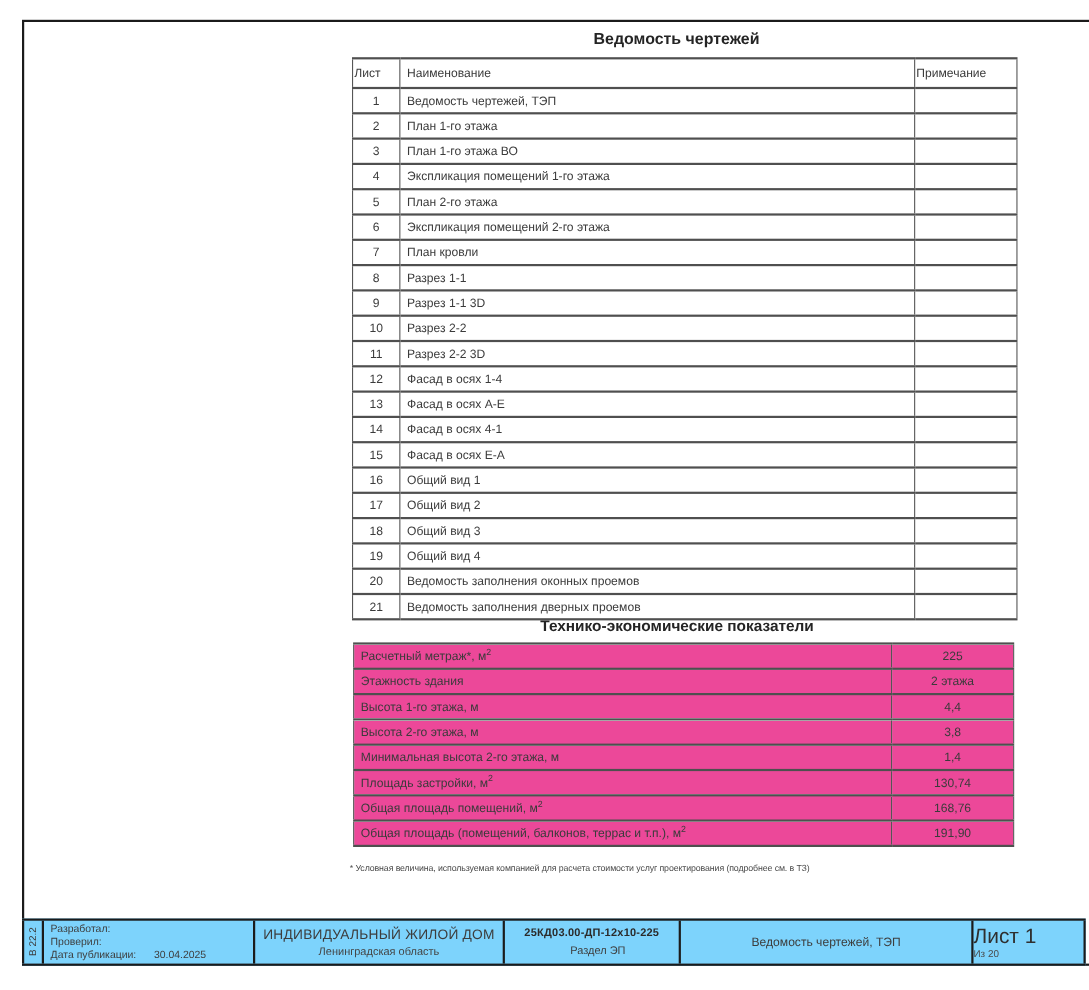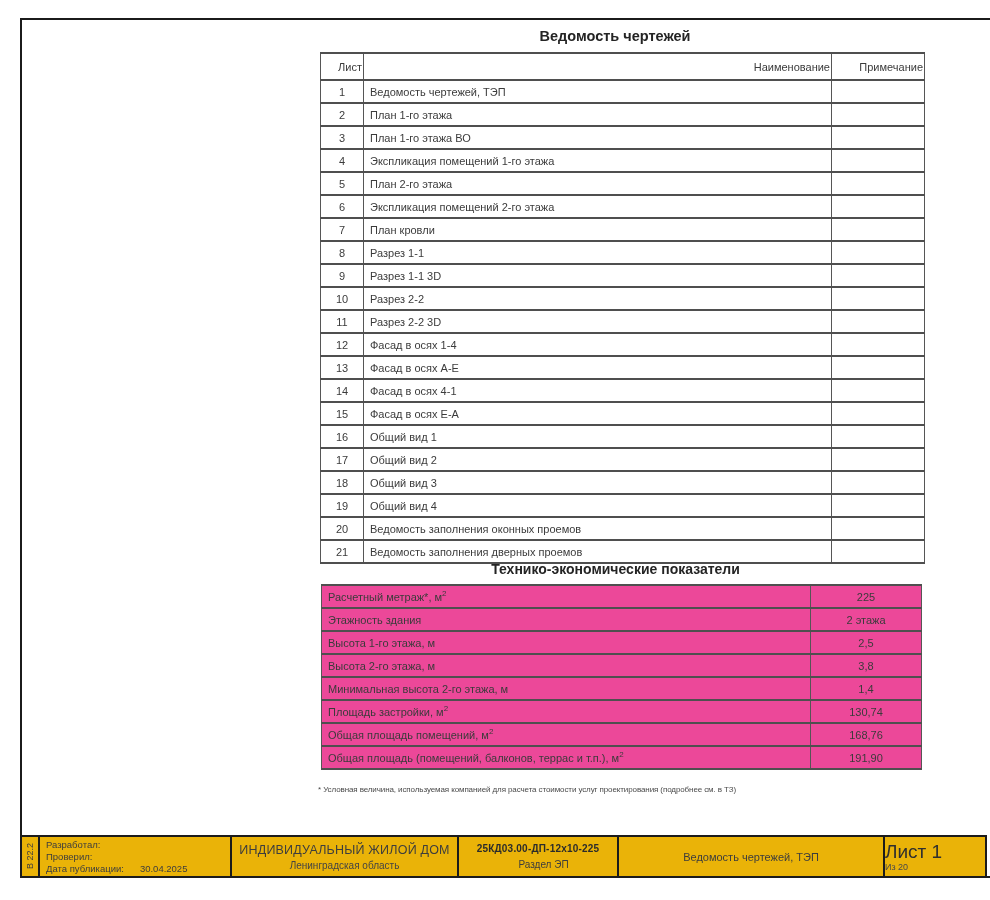--- a/index.html
+++ b/index.html
@@ -24,21 +24,21 @@
     position:absolute;left:320px;top:52px;width:590px;
     border-collapse:collapse;table-layout:fixed;
     font-size:11px;color:#3b3b3b;
   }
   table.sl td,table.sl th{
     border-left:1px solid #565656;border-right:1px solid #565656;
     border-top:2px solid #4f4f4f;border-bottom:2px solid #4f4f4f;
     font-weight:normal;overflow:hidden;white-space:nowrap;
     background:#fff;
   }
-  table.sl th{height:23px;text-align:right;}
+  table.sl th{height:23px;text-align:left;}
   table.sl td{height:19px;}
   .c-num{width:40px;text-align:center;}
   .c-name{width:460px;text-align:left;padding-left:6px;margin-top:21px;}
   .c-note{width:90px;}
 
   
   .tep-title{
     position:absolute;left:321px;top:561px;width:589px;
     text-align:center;font-weight:bold;font-size:14px;color:#242424;
   }
@@ -58,21 +58,21 @@
   .footnote{
     position:absolute;left:318px;top:785px;width:592px;
     font-size:8px;color:#4a4a4a;letter-spacing:-0.1px;
   }
 
   
   .tblock{
     position:absolute;left:20px;top:835px;width:967px;height:43px;
     box-sizing:border-box;display:flex;
     border-top:2px solid #1b1b1b;border-bottom:2px solid #1b1b1b;
-    background:#eab308;
+    background:#7dd3fc;
   }
   .tb-cell{
     box-sizing:border-box;flex-shrink:0;height:100%;
     border-left:2px solid #1b1b1b;
     display:flex;flex-direction:column;justify-content:center;
   }
   .tb-cell:last-child{border-right:2px solid #1b1b1b;}
   .tb-code-v{width:18px;align-items:center;}
   .vtext{
     writing-mode:vertical-rl;transform:rotate(180deg);
@@ -248,21 +248,21 @@
         <td class="t-value">225</td>
       </tr>
 
       <tr>
         <td class="t-label"><span>Этажность здания</span><sup></sup></td>
         <td class="t-value">2 этажа</td>
       </tr>
 
       <tr>
         <td class="t-label"><span>Высота 1-го этажа, м</span><sup></sup></td>
-        <td class="t-value">2,5</td>
+        <td class="t-value">4,4</td>
       </tr>
 
       <tr>
         <td class="t-label"><span>Высота 2-го этажа, м</span><sup></sup></td>
         <td class="t-value">3,8</td>
       </tr>
 
       <tr>
         <td class="t-label"><span>Минимальная высота 2-го этажа, м</span><sup></sup></td>
         <td class="t-value">1,4</td>

